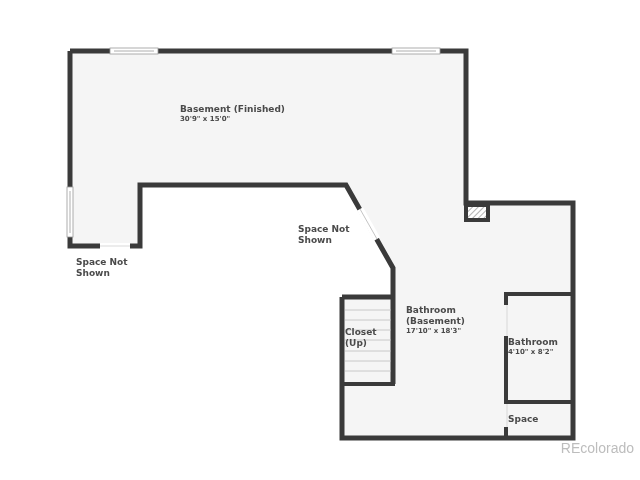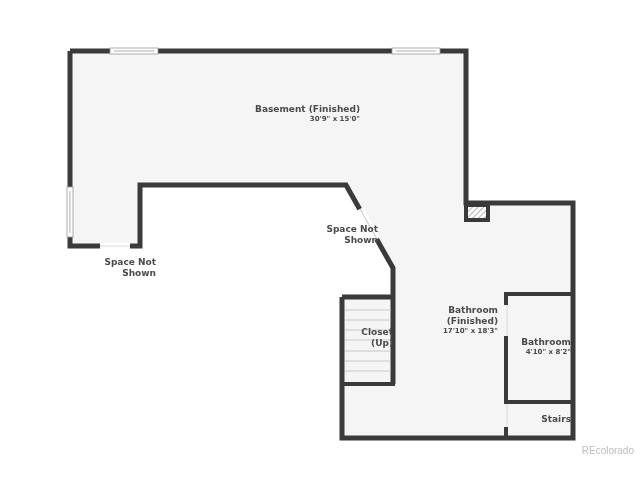--- a/index.html
+++ b/index.html
@@ -1,21 +1,21 @@
 <!DOCTYPE html>
 <html><head>
 <meta charset="utf-8">
 <style>
   html,body{margin:0;padding:0;background:#ffffff;}
   body{width:640px;height:480px;position:relative;overflow:hidden;font-family:"DejaVu Sans","Liberation Sans",sans-serif;}
   svg{position:absolute;left:0;top:0;}
-  .lbl{position:absolute;text-align:right;color:#4a4a4a;font-weight:bold;line-height:1.2;}
+  .lbl{position:absolute;text-align:left;color:#4a4a4a;font-weight:bold;line-height:1.2;}
   .lbl .name{font-size:9px;display:block;}
   .lbl .dim{font-size:7px;display:block;font-weight:bold;}
-  .wm{position:absolute;right:6px;bottom:24px;font-size:10px;color:#bdbdbd;font-family:"Liberation Sans",sans-serif;}
+  .wm{position:absolute;right:6px;bottom:24px;font-size:14px;color:#bdbdbd;font-family:"Liberation Sans",sans-serif;}
 </style>
 </head>
 <body>
 
 <svg width="640" height="480" viewBox="0 0 640 480">
   <defs>
     <pattern id="hatch" width="4" height="4" patternUnits="userSpaceOnUse" patternTransform="rotate(45)">
       <rect width="4" height="4" fill="#ffffff"></rect>
       <line x1="0" y1="0" x2="0" y2="4" stroke="#9a9a9a" stroke-width="1.5"></line>
     </pattern>
@@ -84,31 +84,31 @@
   <span class="name">Shown</span>
 </div>
 
 <div class="lbl" style="left:298px;top:224px;width:80px;">
   <span class="name">Space Not</span>
   <span class="name">Shown</span>
 </div>
 
 <div class="lbl" style="left:406px;top:305px;width:92px;">
   <span class="name">Bathroom</span>
-  <span class="name">(Finished)</span>
+  <span class="name">(Basement)</span>
   <span class="dim">17'10" x 18'3"</span>
 </div>
 
 <div class="lbl" style="left:345px;top:327px;width:48px;">
   <span class="name">Closet</span>
   <span class="name">(Up)</span>
 </div>
 
 <div class="lbl" style="left:508px;top:337px;width:63px;">
   <span class="name">Bathroom</span>
   <span class="dim">4'10" x 8'2"</span>
 </div>
 
 <div class="lbl" style="left:508px;top:414px;width:63px;">
-  <span class="name">Stairs</span>
+  <span class="name">Space</span>
 </div>
 
 <div class="wm">REcolorado</div>
 
 </body></html>

